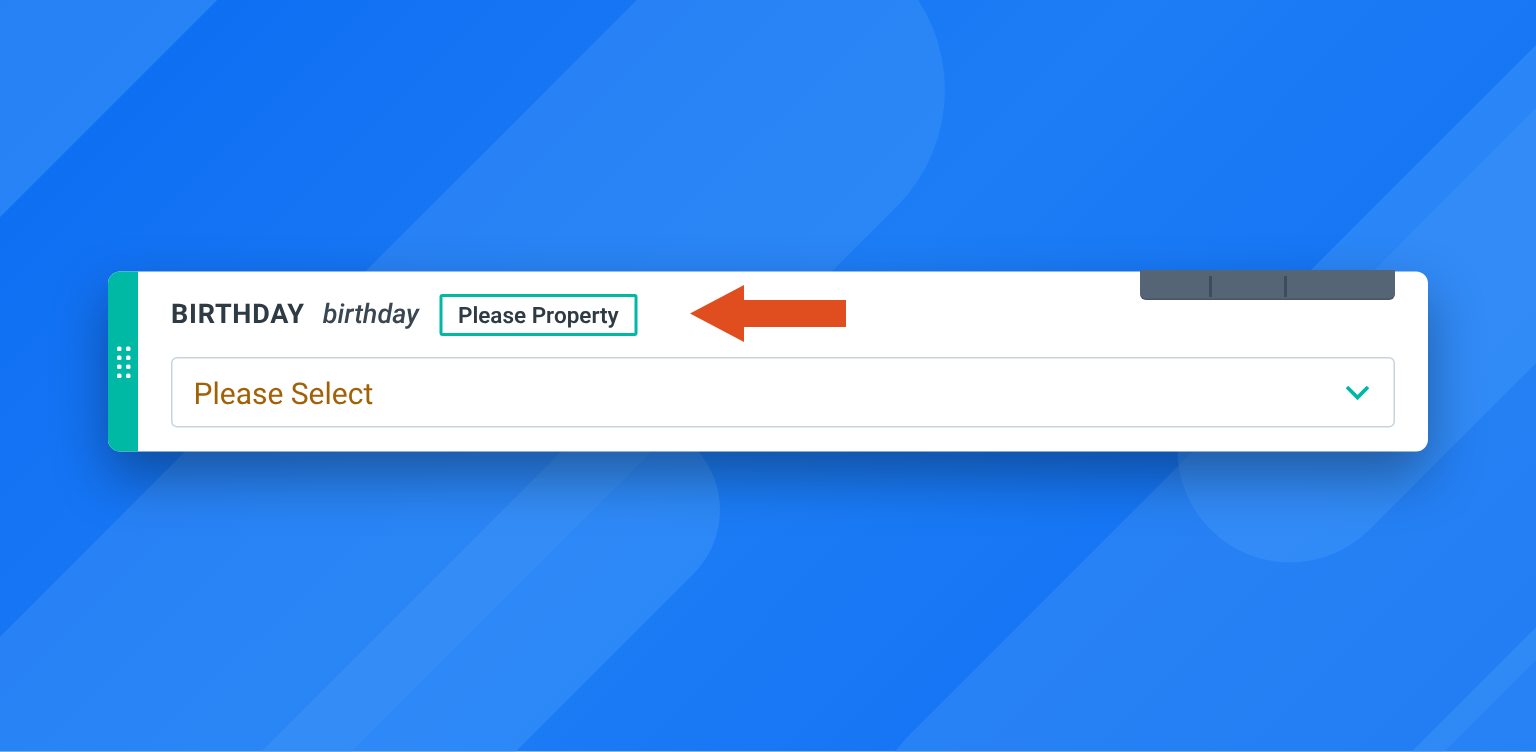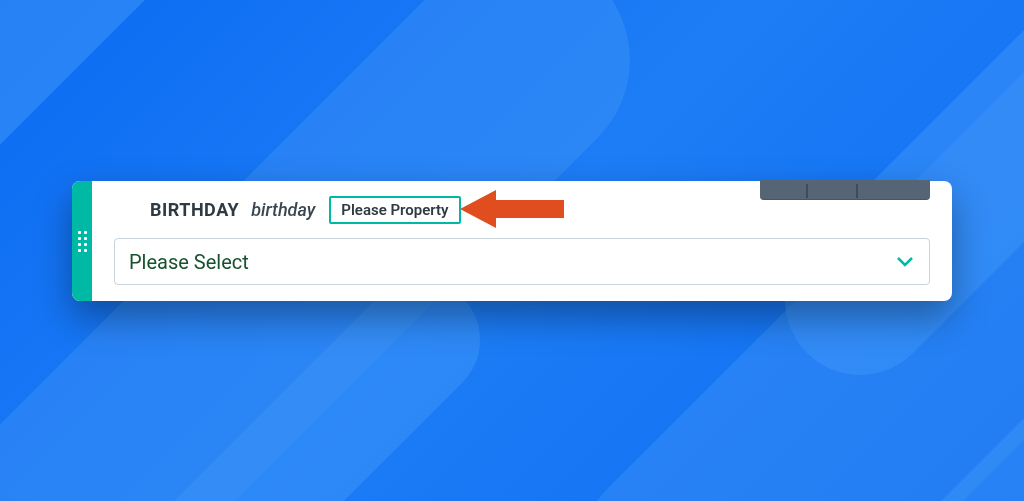--- a/index.html
+++ b/index.html
@@ -62,21 +62,20 @@
     padding: 14px 22px 16px 22px;
     display: flex;
     flex-direction: column;
   }
 
   .header-row {
     display: flex;
     align-items: center;
     gap: 10px;
     height: 30px;
-    margin-left: 36px;
   }
 
   .field-label {
     font-size: 18px;
     font-weight: 700;
     color: #2e3a44;
     letter-spacing: 0.5px;
   }
   .field-slug {
     font-size: 18px;
@@ -124,21 +123,21 @@
     border: 1px solid #c9d3dc;
     border-radius: 4px;
     display: flex;
     align-items: center;
     justify-content: space-between;
     padding: 0 16px 0 14px;
     background: #ffffff;
   }
   .select-text {
     font-size: 20px;
-    color: #14532d;
+    color: #a16207;
     font-weight: 400;
   }
   .caret svg { display:block; }
 
   
   .arrow {
     position: absolute;
     left: 460px;
     top: 186px;
     pointer-events: none;

